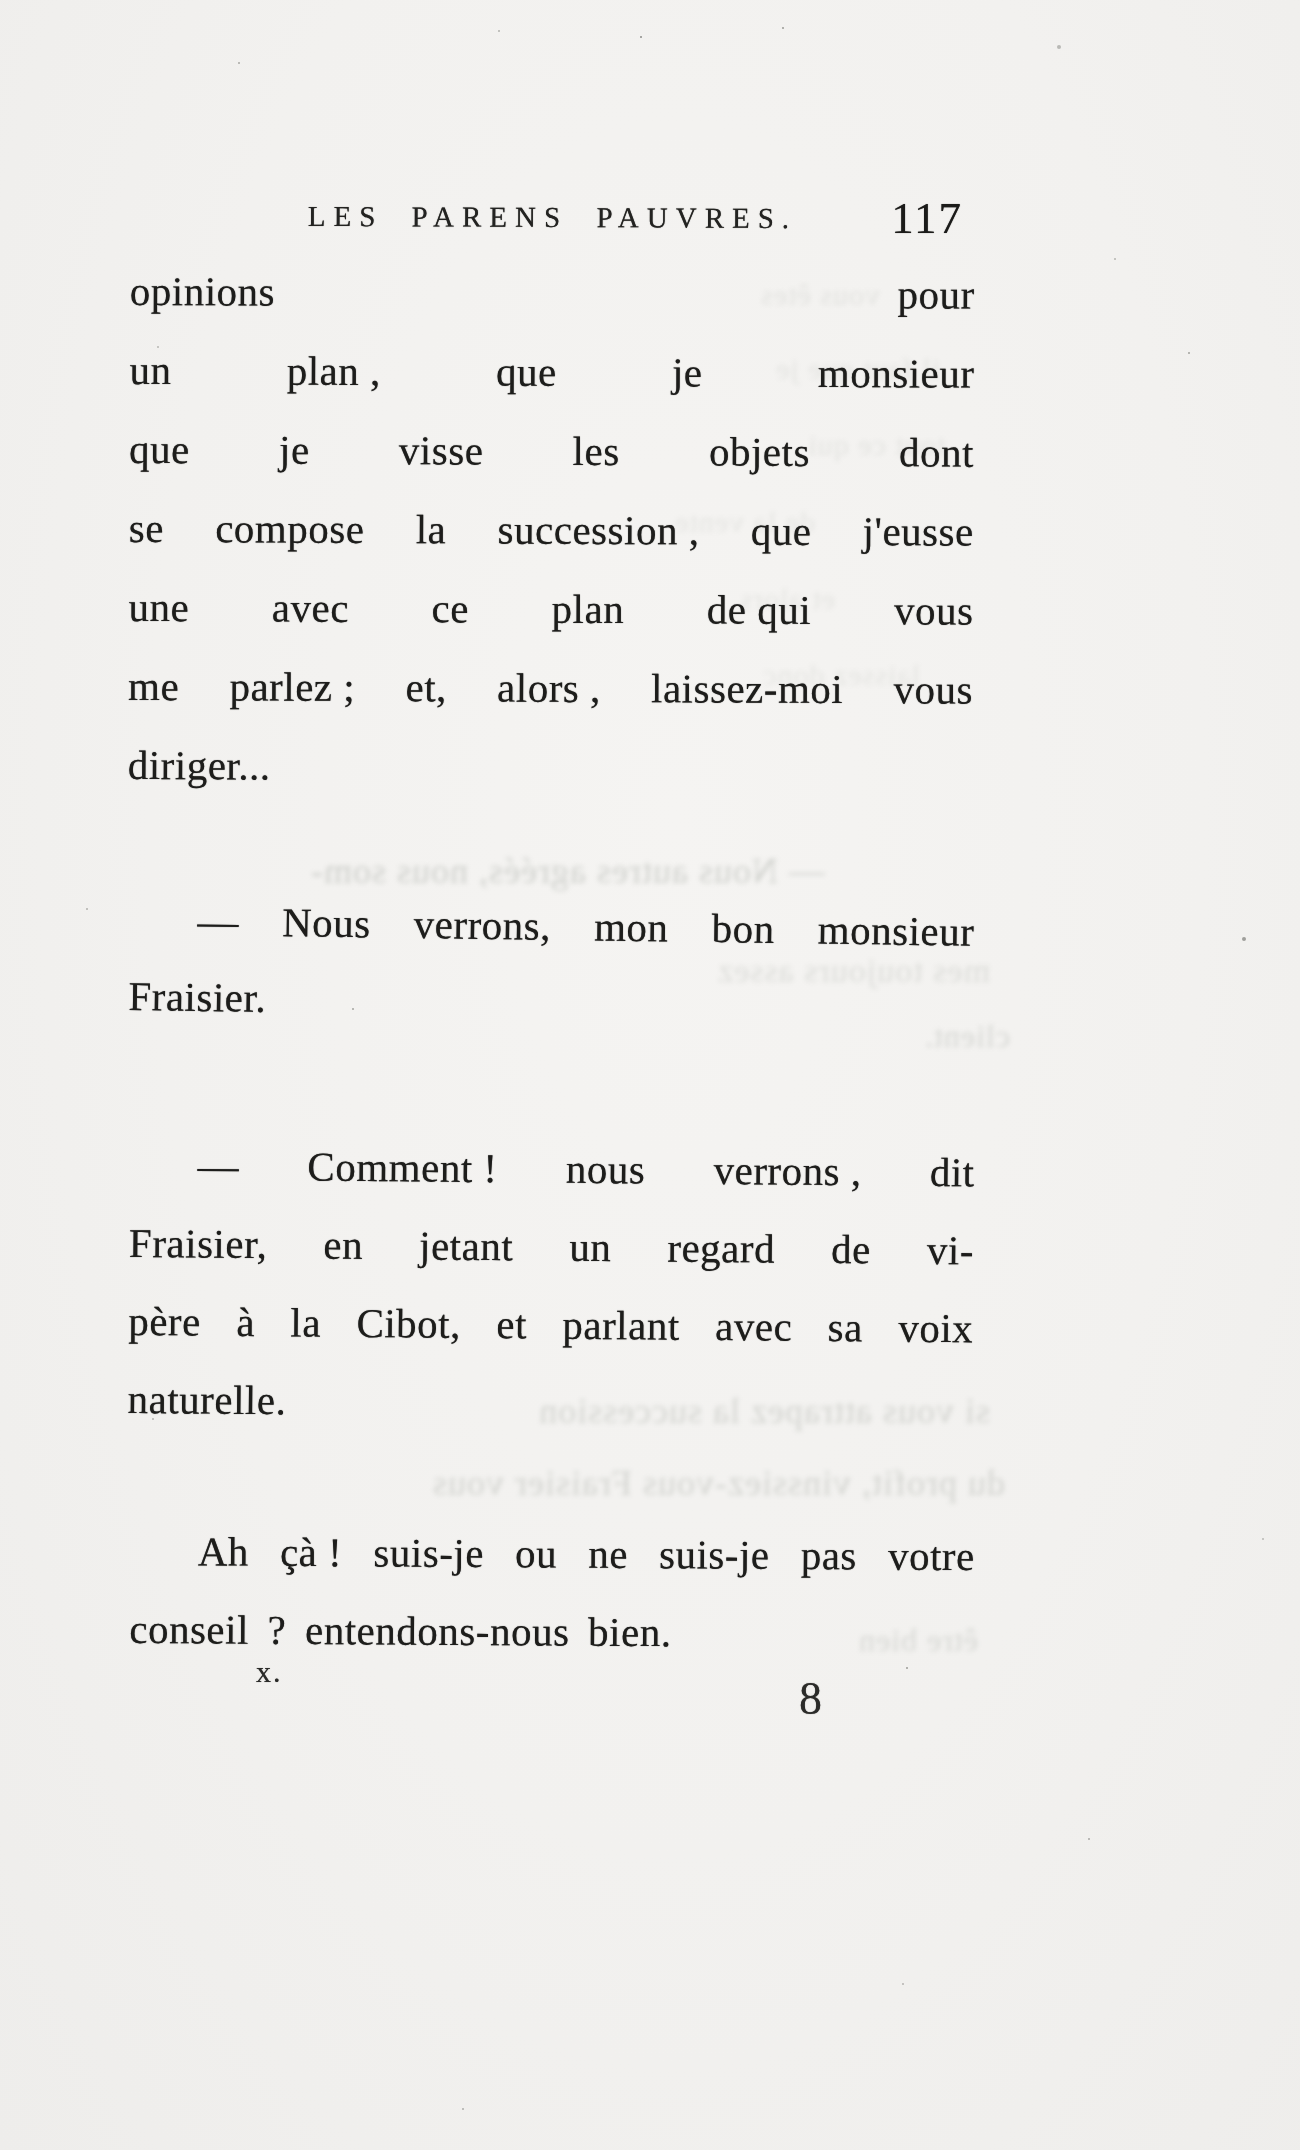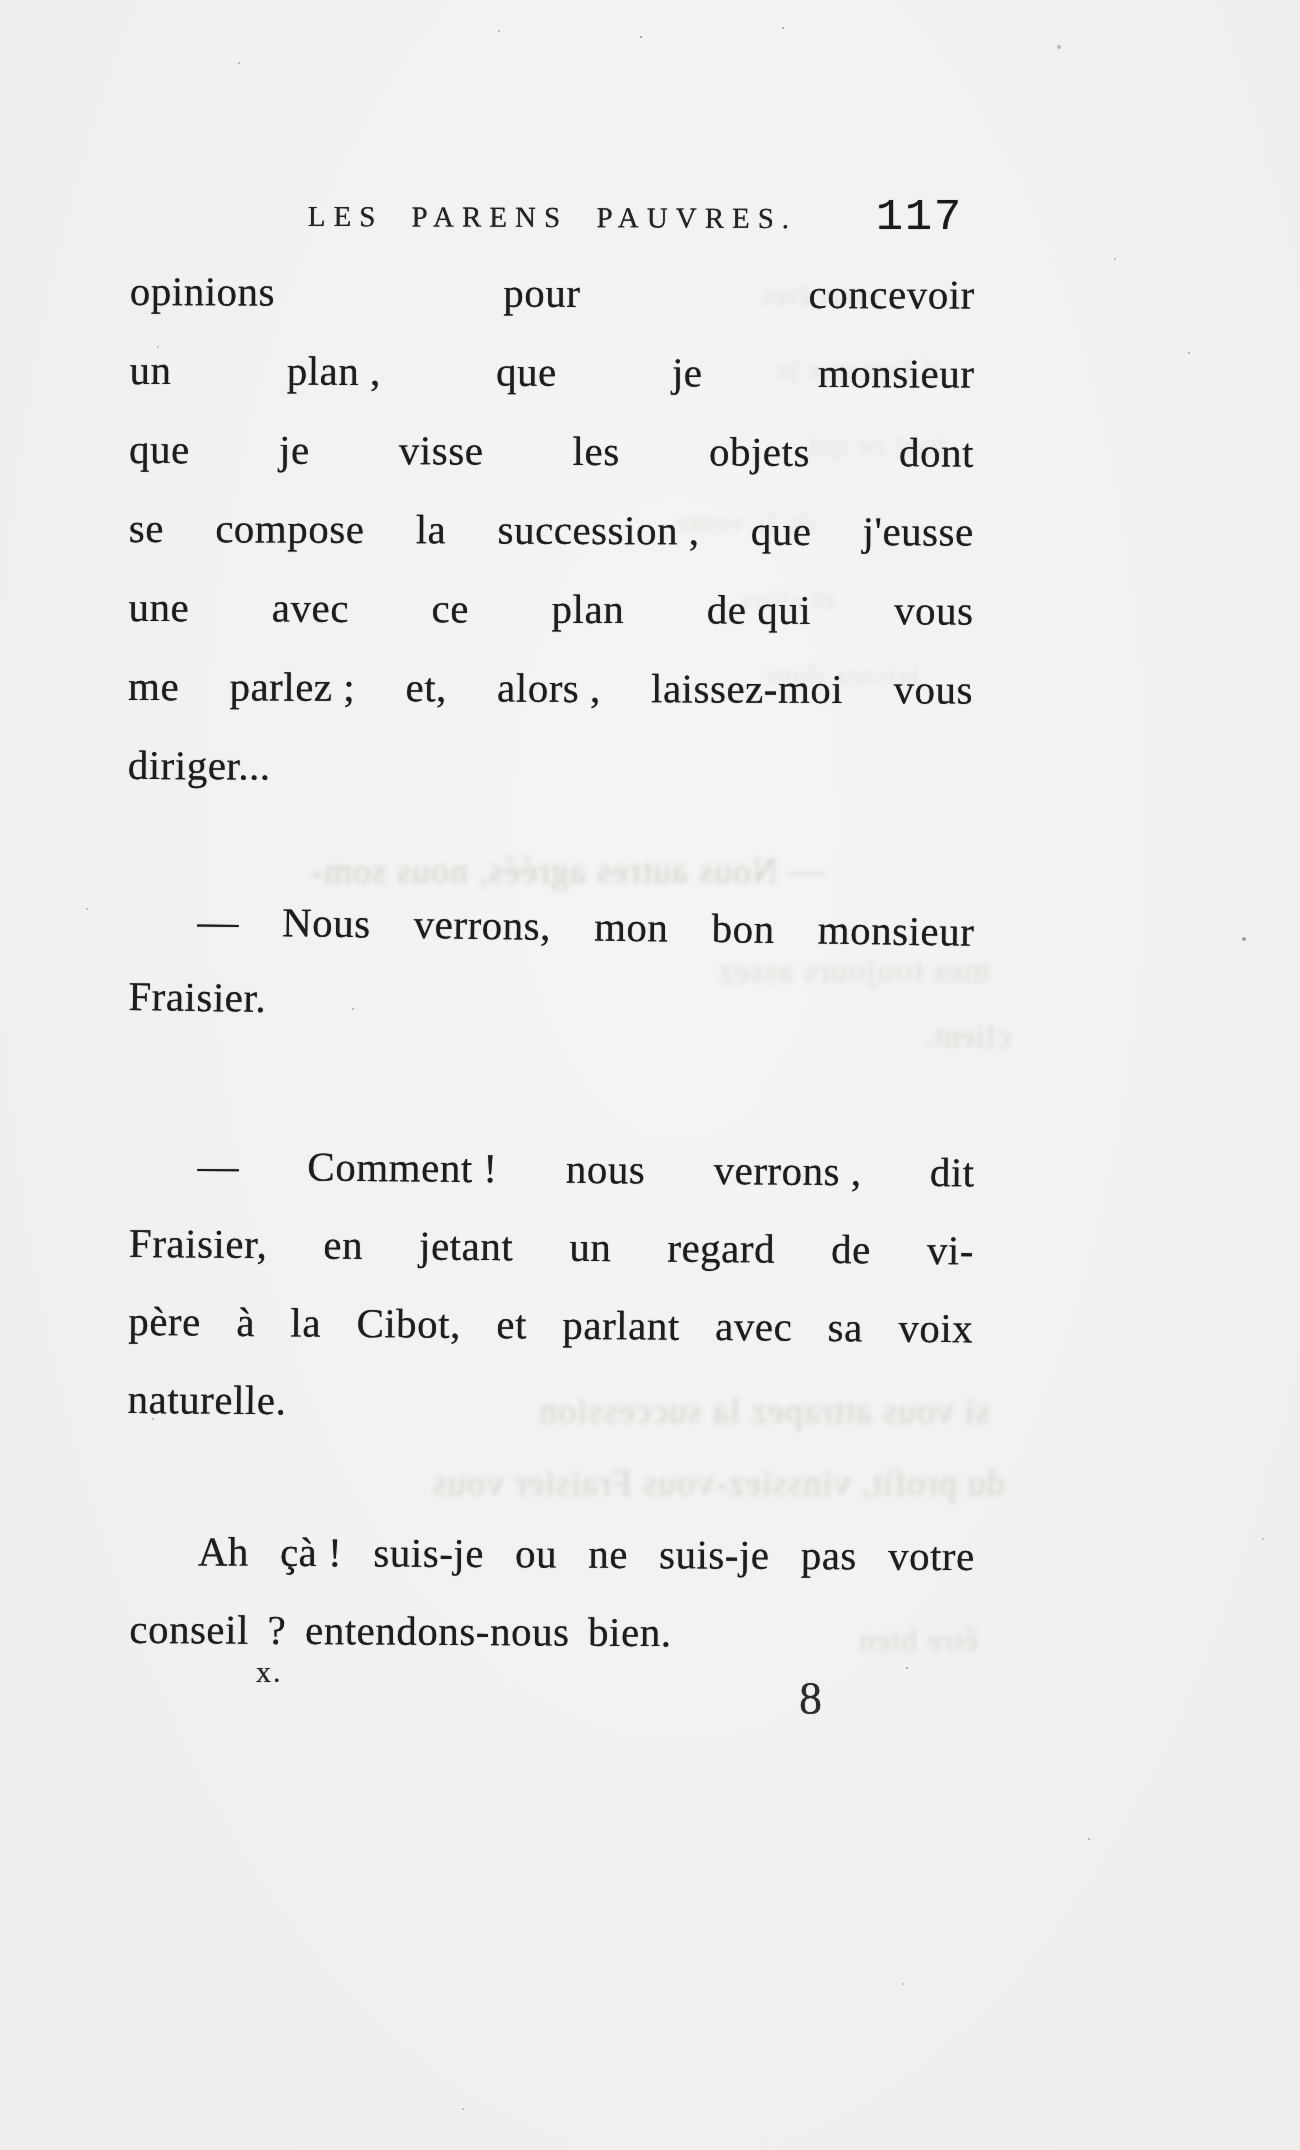--- a/index.html
+++ b/index.html
@@ -13,21 +13,20 @@
   .running-head{
     position:absolute;left:130px;top:201px;width:845px;
     text-align:center;font-size:29px;letter-spacing:8px;word-spacing:13px;
     color:#232321;transform:rotate(0.25deg);
     text-shadow:0 0 0.8px rgba(25,25,23,0.8);
   }
   .page-number{
     position:absolute;left:850px;top:192px;width:113px;text-align:right;
     font-size:45px;color:#1b1b19;letter-spacing:2px;
     text-shadow:0 0 0.8px rgba(25,25,23,0.8);
-    font-family:Liberation Mono, monospace;
   }
   .page-body{position:absolute;left:0;top:0;width:1300px;height:2150px;}
   .para{
     position:absolute;left:130px;width:845px;
     font-size:41px;letter-spacing:0.5px;
     transform-origin:left top;
     text-shadow:0 0 0.9px rgba(28,28,26,0.8);
   }
   .line{box-sizing:border-box;width:100%;white-space:nowrap;}
   .line.just{display:flex;justify-content:space-between;}
@@ -77,21 +76,20 @@
       <div class="ghost" style="left: 828px; top: 1622px; width: 150px; font-size: 32px; opacity: 0.26; color: rgb(135, 141, 133);">être bien</div>
     </div>
   <div class="specks"></div>
   <div class="running-head">LES PARENS PAUVRES.</div>
   <div class="page-number">117</div>
   <div class="page-body">
       <div class="para" style="top: 252px; transform: rotate(0.25deg);">
         <div class="line just" style="height: 79px; line-height: 79px;">
           <span>opinions</span>
           <span>pour</span>
-          <span>concevoir</span>
         </div>
         <div class="line just" style="height: 79px; line-height: 79px;">
           <span>un</span>
           <span>plan&nbsp;,</span>
           <span>que</span>
           <span>je</span>
           <span>monsieur</span>
         </div>
         <div class="line just" style="height: 79px; line-height: 79px;">
           <span>que</span>

